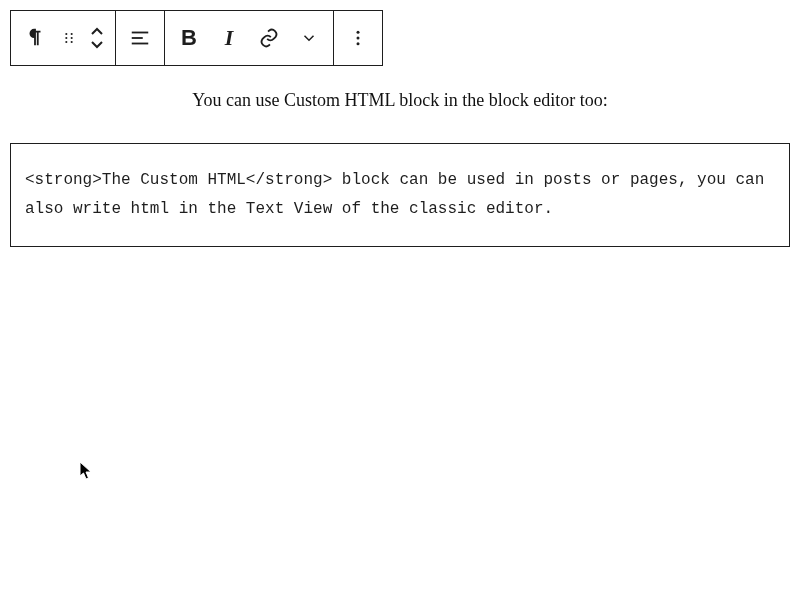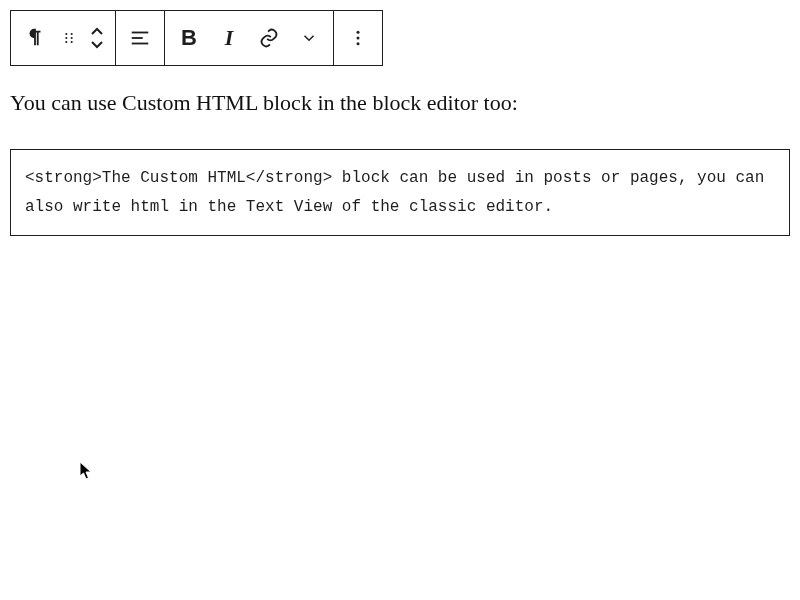--- a/index.html
+++ b/index.html
@@ -42,28 +42,29 @@
     font-size: 22px;
     font-weight: 900;
   }
   .italic-letter {
     font-family: Georgia, serif;
     font-size: 22px;
     font-style: italic;
     font-weight: 600;
   }
   .paragraph-text {
-    font-size: 22px;
+    font-size: 18px;
     line-height: 1.4;
     font-family: Georgia, 'Times New Roman', serif;
     margin: 0 0 30px 0;
+    text-align: center;
   }
   .html-block {
     border: 1px solid #1e1e1e;
-    padding: 14px 14px;
+    padding: 22px 14px;
     font-family: 'Menlo', 'Consolas', 'Courier New', monospace;
     font-size: 16px;
     line-height: 1.8;
     color: #1e1e1e;
     white-space: pre-wrap;
     word-wrap: break-word;
   }
   .cursor {
     position: absolute;
     left: 79px;

